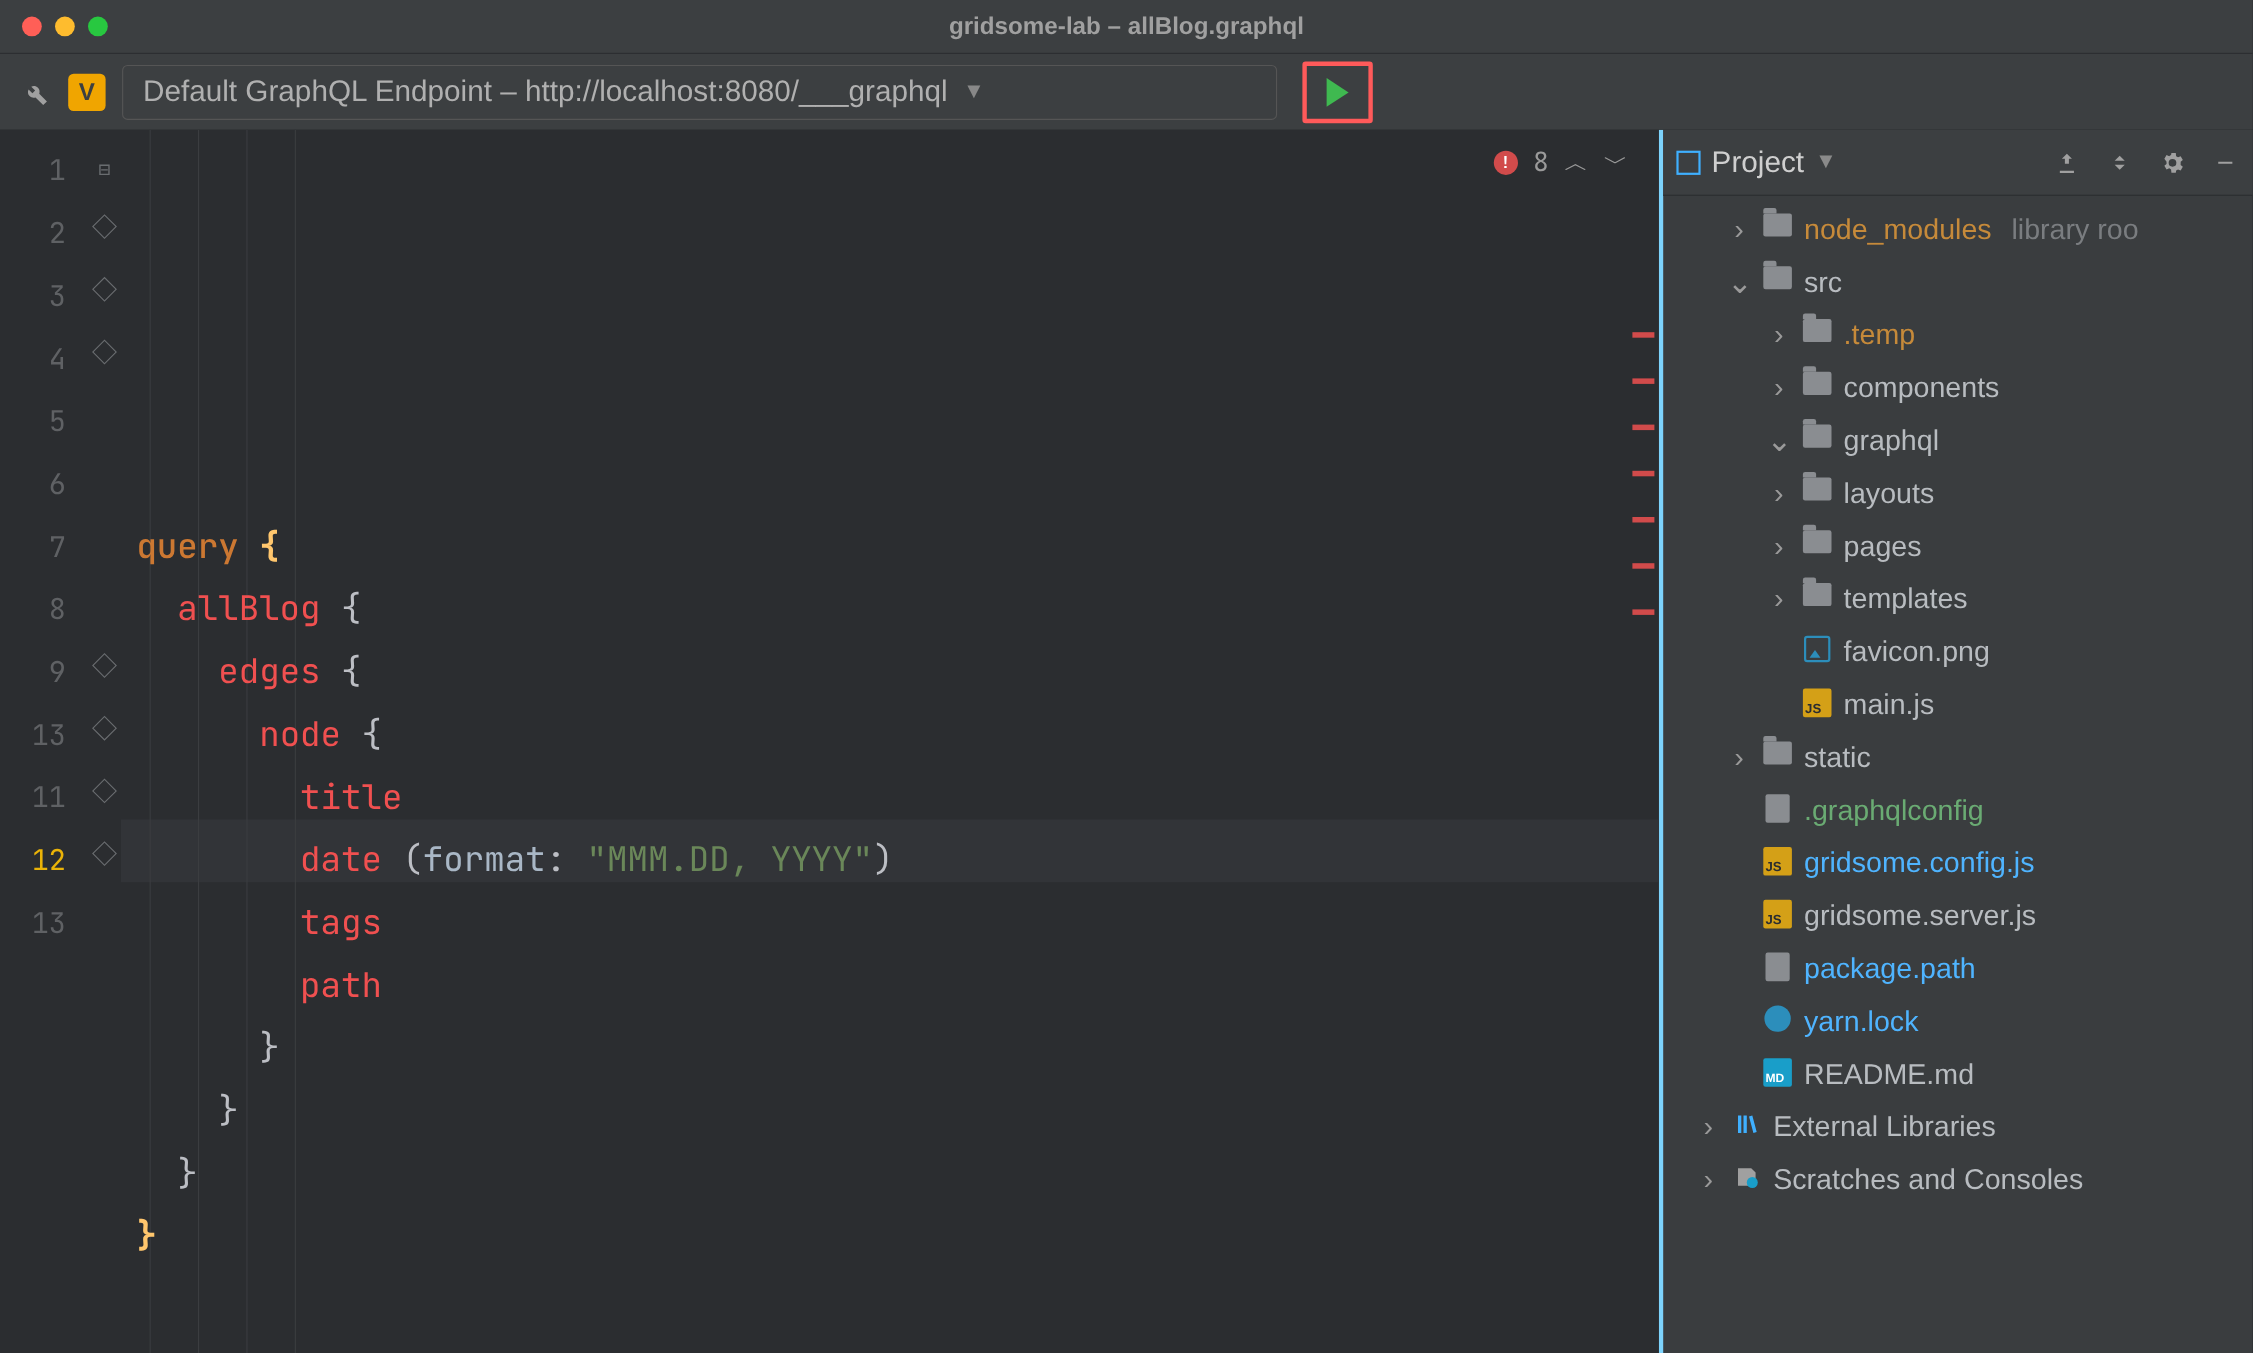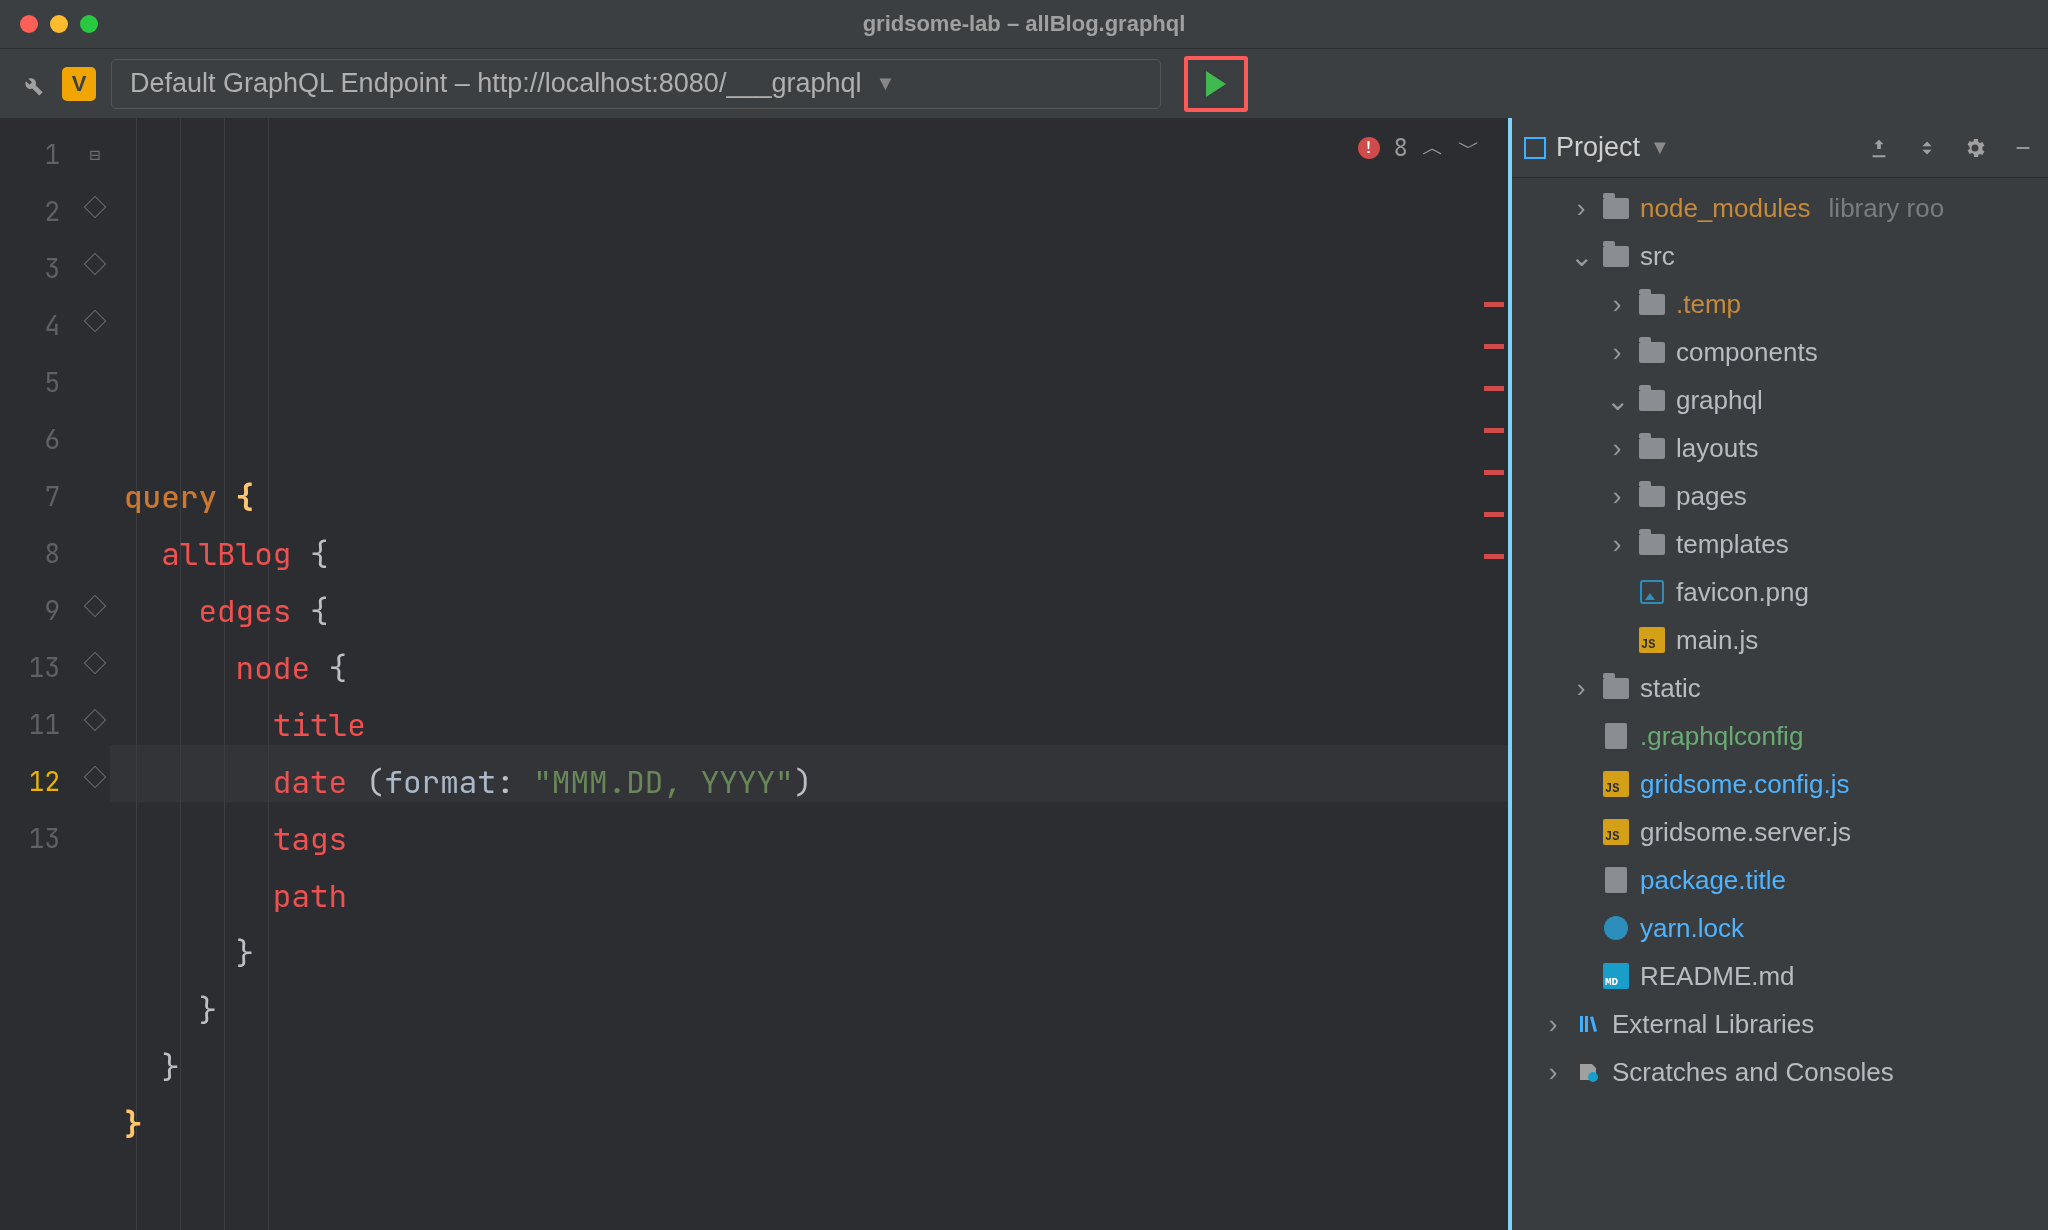--- a/index.html
+++ b/index.html
@@ -194,21 +194,21 @@
   }
   .node {
     display:flex; align-items:center;
     height: 48px;
     gap: 10px;
     white-space: nowrap;
   }
   .node.sel { background: #0d5a8f; color:#fff; }
   .arrow { width:22px; text-align:center; color:#9a9a9a; font-size:18px; }
   .arrow.blank { visibility:hidden; }
-  .icon-slot { width:28px; height:28px; display:flex; align-items:center; justify-content:center;font-family:Liberation Mono, monospace; }
+  .icon-slot { width:28px; height:28px; display:flex; justify-content:center; }
   .folder-ic { width:26px; height:21px; background:#8a8d91; border-radius:2px; position:relative; }
   .folder-ic::before { content:""; position:absolute; top:-5px; left:0; width:12px; height:5px; background:#8a8d91; border-radius:2px 2px 0 0; }
   .file-ic { width:22px; height:26px; background:#8a8d91; border-radius:2px; position:relative; }
   .js-ic { width:26px; height:26px; background:#d4a017; border-radius:2px; display:flex; align-items:flex-end; justify-content:flex-start; font-size:12px; font-weight:700; color:#2b2d30; padding:0 2px 1px; }
   .md-ic { width:26px; height:26px; background:#199ec9; border-radius:2px; display:flex; align-items:flex-end; justify-content:flex-start; font-size:11px; font-weight:700; color:#fff; padding:0 2px 1px; }
   .yarn-ic { width:24px; height:24px; background:#2c8ebb; border-radius:50%; }
   .img-ic { width:24px; height:24px; border:2px solid #2c8ebb; border-radius:3px; position:relative; }
   .img-ic::after{content:"";position:absolute;bottom:2px;left:3px;width:0;height:0;border-left:5px solid transparent;border-right:5px solid transparent;border-bottom:7px solid #2c8ebb;}
   .lib-ic svg { fill:#3fb0ff; }
 
@@ -439,21 +439,21 @@
           <div class="icon-slot">
             <div class="js-ic">JS</div>
           </div>
           <span class="label hl-dir">gridsome.server.js</span>
         </div>
         <div class="node ind-1">
           <span class="arrow blank">·</span>
           <div class="icon-slot">
             <div class="file-ic"></div>
           </div>
-          <span class="label hl-blue">package.title</span>
+          <span class="label hl-blue">package.path</span>
         </div>
         <div class="node ind-1">
           <span class="arrow blank">·</span>
           <div class="icon-slot">
             <div class="yarn-ic"></div>
           </div>
           <span class="label hl-blue">yarn.lock</span>
         </div>
         <div class="node ind-1">
           <span class="arrow blank">·</span>

